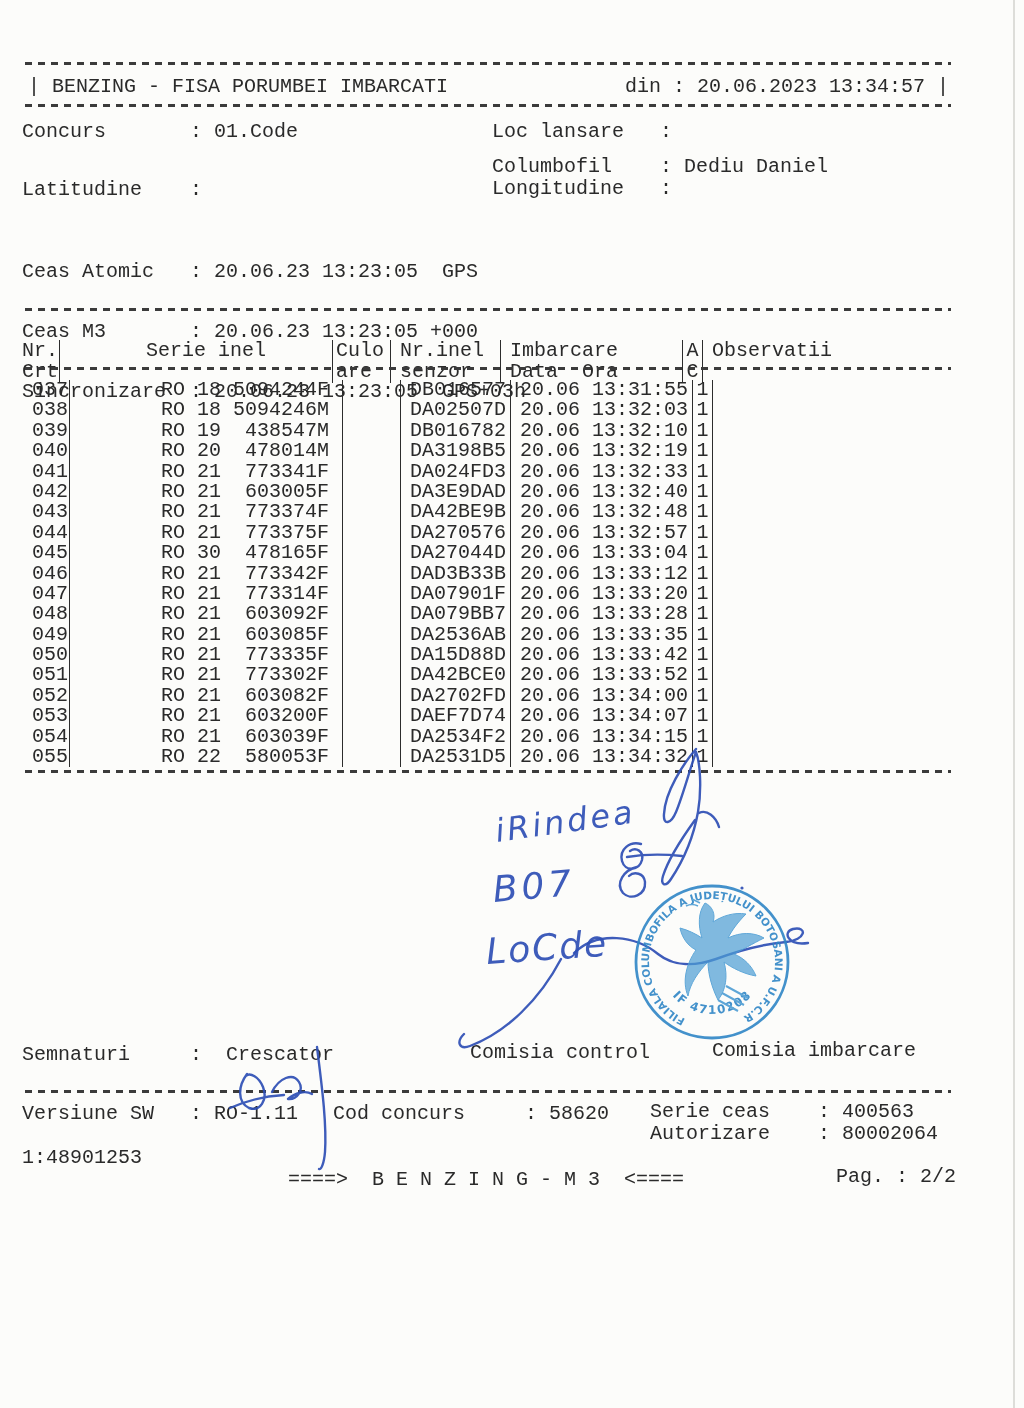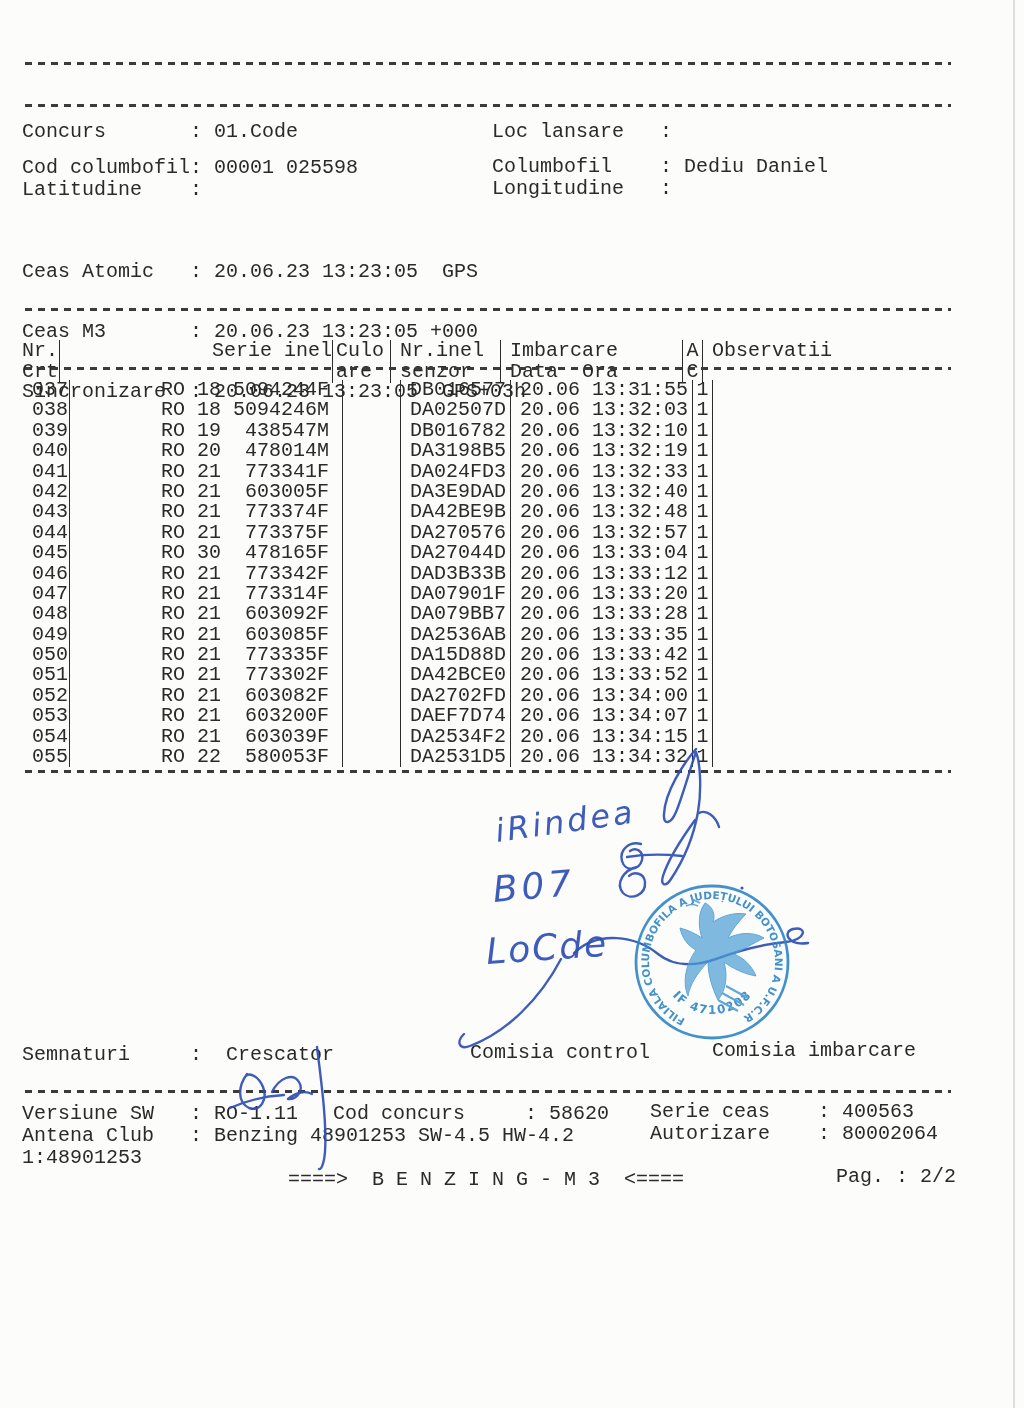--- a/index.html
+++ b/index.html
@@ -33,41 +33,42 @@
   .edge{position:absolute;top:0;right:9px;width:2px;height:100%;background:#ddddd9;}
   svg text.hand{font-family:"DejaVu Sans",sans-serif;font-style:italic;}
   svg text.stamp{font-family:"DejaVu Sans",sans-serif;font-weight:600;}
 </style>
 </head>
 <body>
 
 <div class="page">
 
   <div class="hr" style="top:62px"></div>
+  <div class="abs" style="left:28px;top:76px">| BENZING - FISA PORUMBEI IMBARCATI</div>
+  <div class="abs" style="left:625px;top:76px">din : 20.06.2023 13:34:57 |</div>
   <div class="hr" style="top:104px"></div>
 
   <div class="abs" style="left:22px;top:121px">Concurs       : 01.Code</div>
   <div class="abs" style="left:492px;top:121px">Loc lansare   :</div>
-  <div class="abs" style="left:22px;top:157px">Cod columbofil: 00001 025598</div>
   <div class="abs" style="left:492px;top:156px">Columbofil    : Dediu Daniel</div>
   <div class="abs" style="left:22px;top:179px">Latitudine    :</div>
   <div class="abs" style="left:492px;top:178px">Longitudine   :</div>
 
   <div class="abs" style="left:22px;top:222px;line-height:20px">
     <div>Ceas Atomic   : 20.06.23 13:23:05  GPS</div>
     <div>Ceas M3       : 20.06.23 13:23:05 +000</div>
     <div>Sincronizare  : 20.06.23 13:23:05  GPS+03h</div>
   </div>
 
   <div class="hr" style="top:308px"></div>
 
   <div class="thwrap">
     <div class="tgrid th">
       <div class="td"><div>Nr.</div><div>Crt</div></div>
-      <div class="td" style="text-align:right"><div class="hpad">Serie inel</div><div class="hpad"></div></div>
+      <div class="td" style="text-align:center"><div class="hpad">Serie inel</div><div class="hpad"></div></div>
       <div class="td"><div class="cpad">Culo</div><div class="cpad">are</div></div>
       <div class="td"><div class="spad">Nr.inel</div><div class="spad">senzor</div></div>
       <div class="td"><div class="spad">Imbarcare</div><div class="spad">Data  Ora</div></div>
       <div class="td" style="text-align:center"><div>A</div><div>C</div></div>
       <div class="td last"><div class="spad">Observatii</div><div class="spad"></div></div>
     </div>
   </div>
 
   <div class="hr" style="top:367px"></div>
 
@@ -250,21 +251,20 @@
   <div class="abs" style="left:22px;top:1044px">Semnaturi     :</div>
   <div class="abs" style="left:226px;top:1044px">Crescator</div>
   <div class="abs" style="left:470px;top:1042px">Comisia control</div>
   <div class="abs" style="left:712px;top:1040px">Comisia imbarcare</div>
 
   <div class="hr" style="top:1090px"></div>
 
   <div class="abs" style="left:22px;top:1103px">Versiune SW   : RO-1.11</div>
   <div class="abs" style="left:333px;top:1103px">Cod concurs     : 58620</div>
   <div class="abs" style="left:650px;top:1101px">Serie ceas    : 400563</div>
-  <div class="abs" style="left:22px;top:1125px">Antena Club   : Benzing 48901253 SW-4.5 HW-4.2</div>
   <div class="abs" style="left:650px;top:1123px">Autorizare    : 80002064</div>
   <div class="abs" style="left:22px;top:1147px">1:48901253</div>
   <div class="abs" style="left:288px;top:1169px">====&gt;  B E N Z I N G - M 3  &lt;====</div>
   <div class="abs" style="left:836px;top:1166px">Pag. : 2/2</div>
 
   <div class="edge"></div>
 
   <svg width="1024" height="1408" viewBox="0 0 1024 1408" style="position:absolute;left:0;top:0;pointer-events:none">
 
     <g stroke="#2e4fb5" stroke-width="2.4" fill="none" stroke-linecap="round" stroke-linejoin="round" opacity="0.92">

